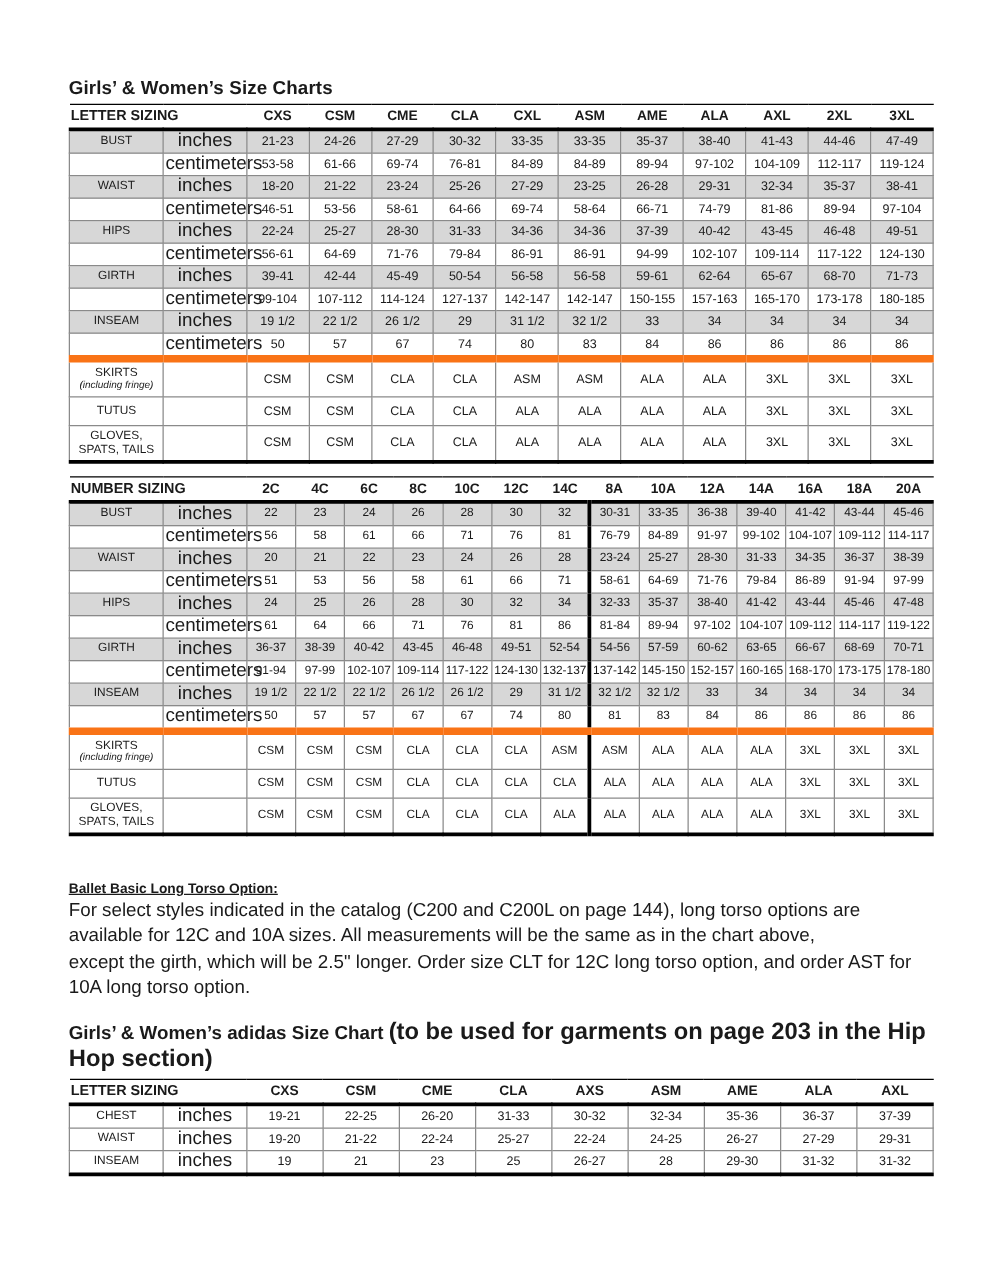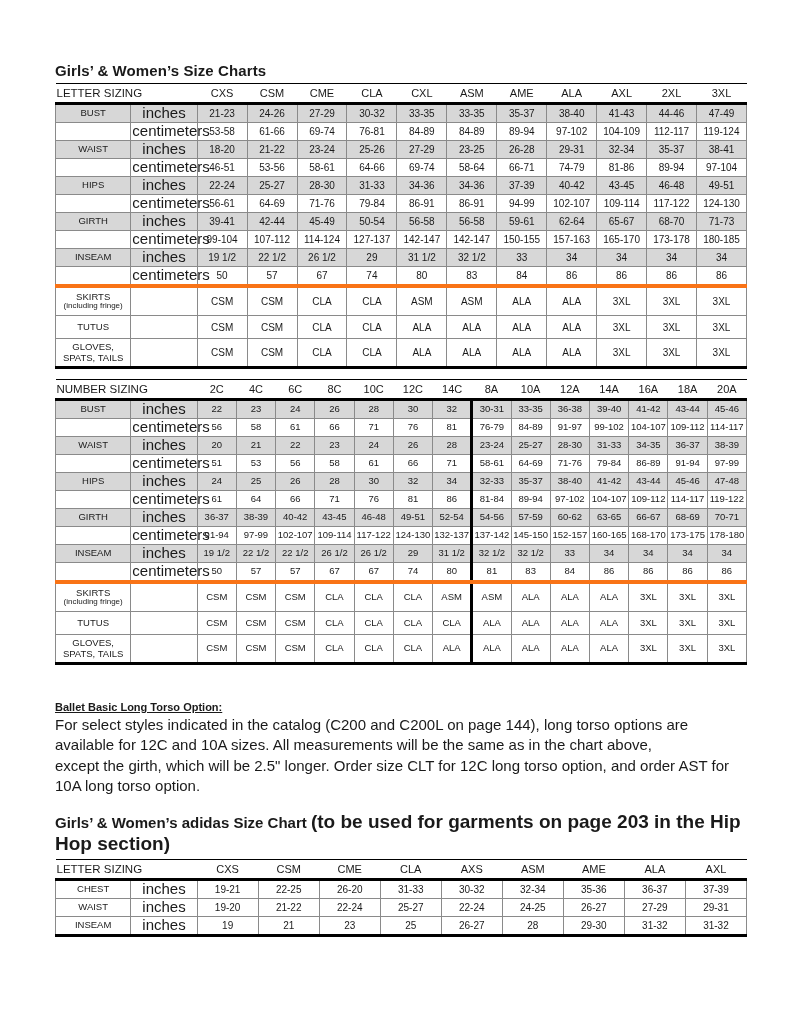--- a/index.html
+++ b/index.html
@@ -43,21 +43,21 @@
   }
   table.size-table + table.size-table { margin-top: 10px; }
   col.c-label { width: 10.9%; }
   col.c-unit  { width: 9.6%; }
   thead tr {
     border-top: 1px solid #000;
     border-bottom: 3px solid #000;
   }
   thead th {
     font-size: 11px;
-    font-weight: normal;
+    font-weight: bold;
     text-align: center;
     padding: 3px 0 3px 0;
     background: #fff;
   }
   thead th.corner {
     text-align: left;
     font-size: 11.5px;
     padding-left: 1px;
   }
   tbody {
@@ -70,24 +70,24 @@
     vertical-align: middle;
     height: 17px;
     padding: 0 1px;
     font-size: 10px;
     line-height: 1.1;
   }
   table.compact tbody td.val { font-size: 9.5px; }
   tbody tr.shaded td { background: #d7d7d7; }
   tbody td.unit { font-size: 15px; }
   tbody td.lab { font-size: 9.5px; }
-  tbody td .sub { font-size: 8px; display: block; margin-top: -1px; }
+  tbody td .sub { font-size: 8px; display: block; margin-top: -1px; font-style: italic; }
   tbody tr.tall td { height: 27px; }
   tbody tr.mid td { height: 22px; }
-  tbody tr.sep td { border-top: 4px solid #f97316; }
+  tbody tr.sep td { border-top: 6px solid #f97316; }
   tbody td.divider { border-right: 3px solid #000; }
   .ballet { margin-top: 8px; }
   .ballet-h {
     font-size: 11px;
     font-weight: bold;
     text-decoration: underline;
     margin-bottom: 2px;
     margin-top: 36px;
   }
   .ballet-t {

